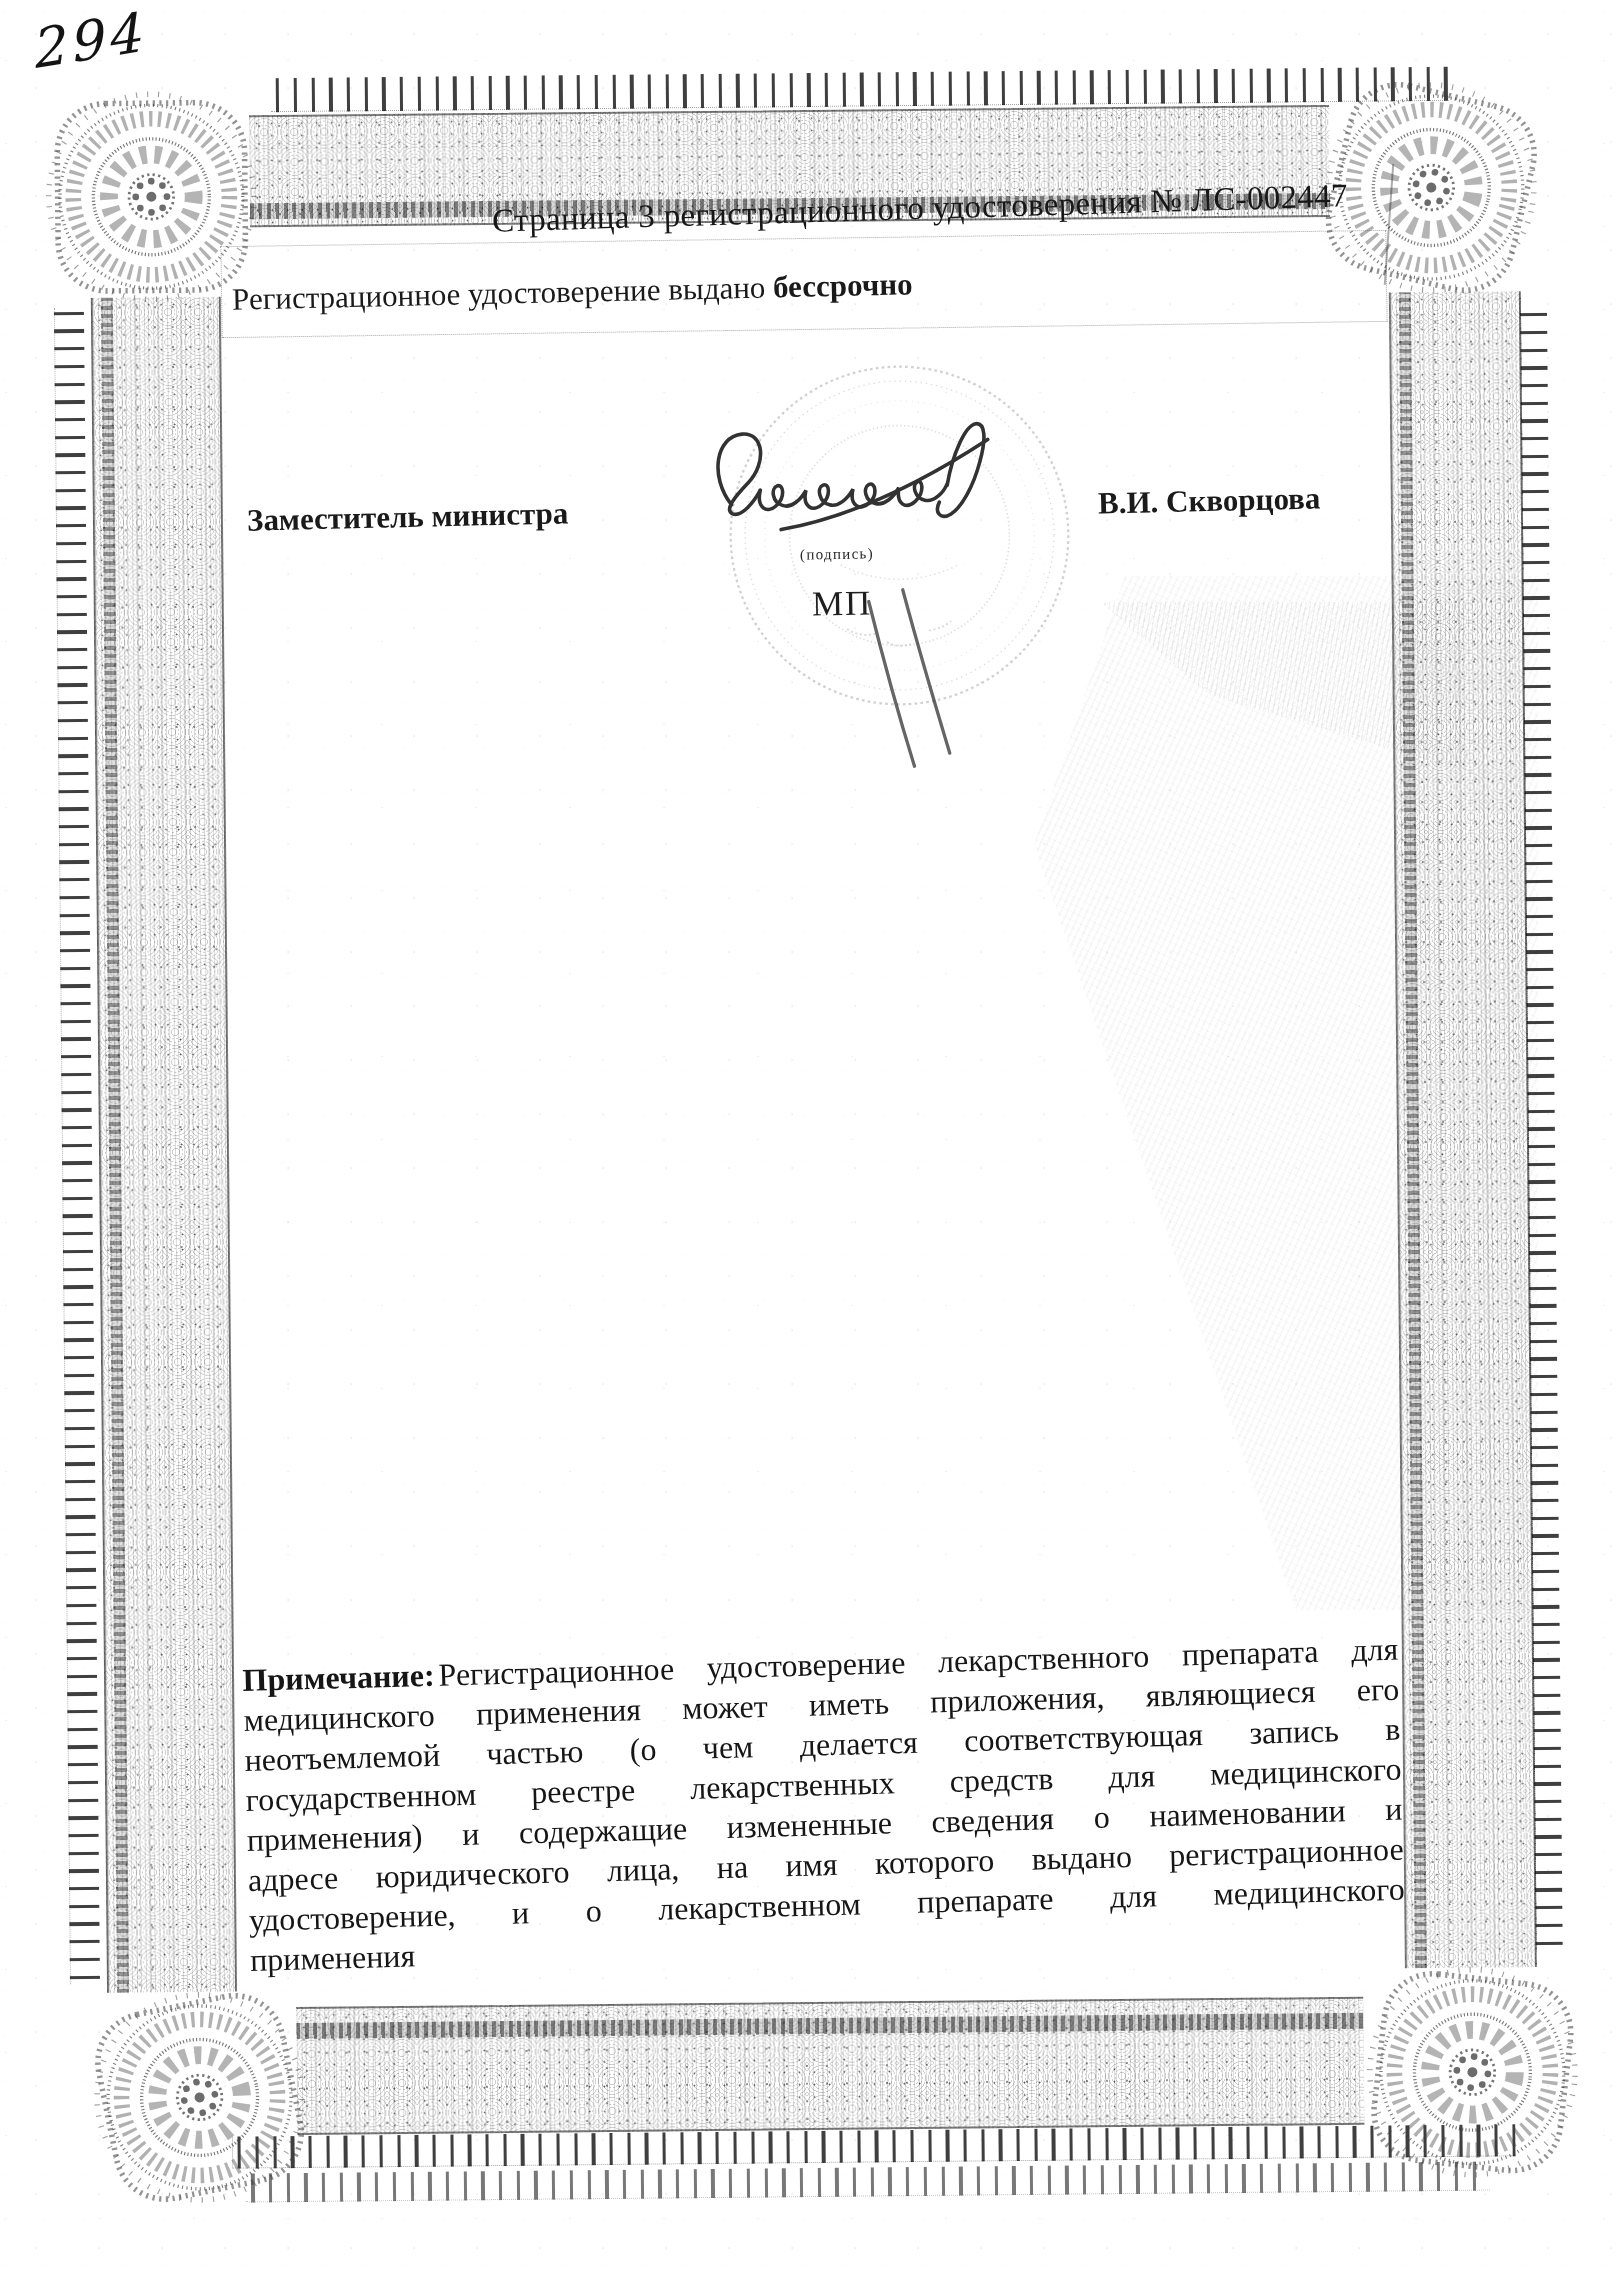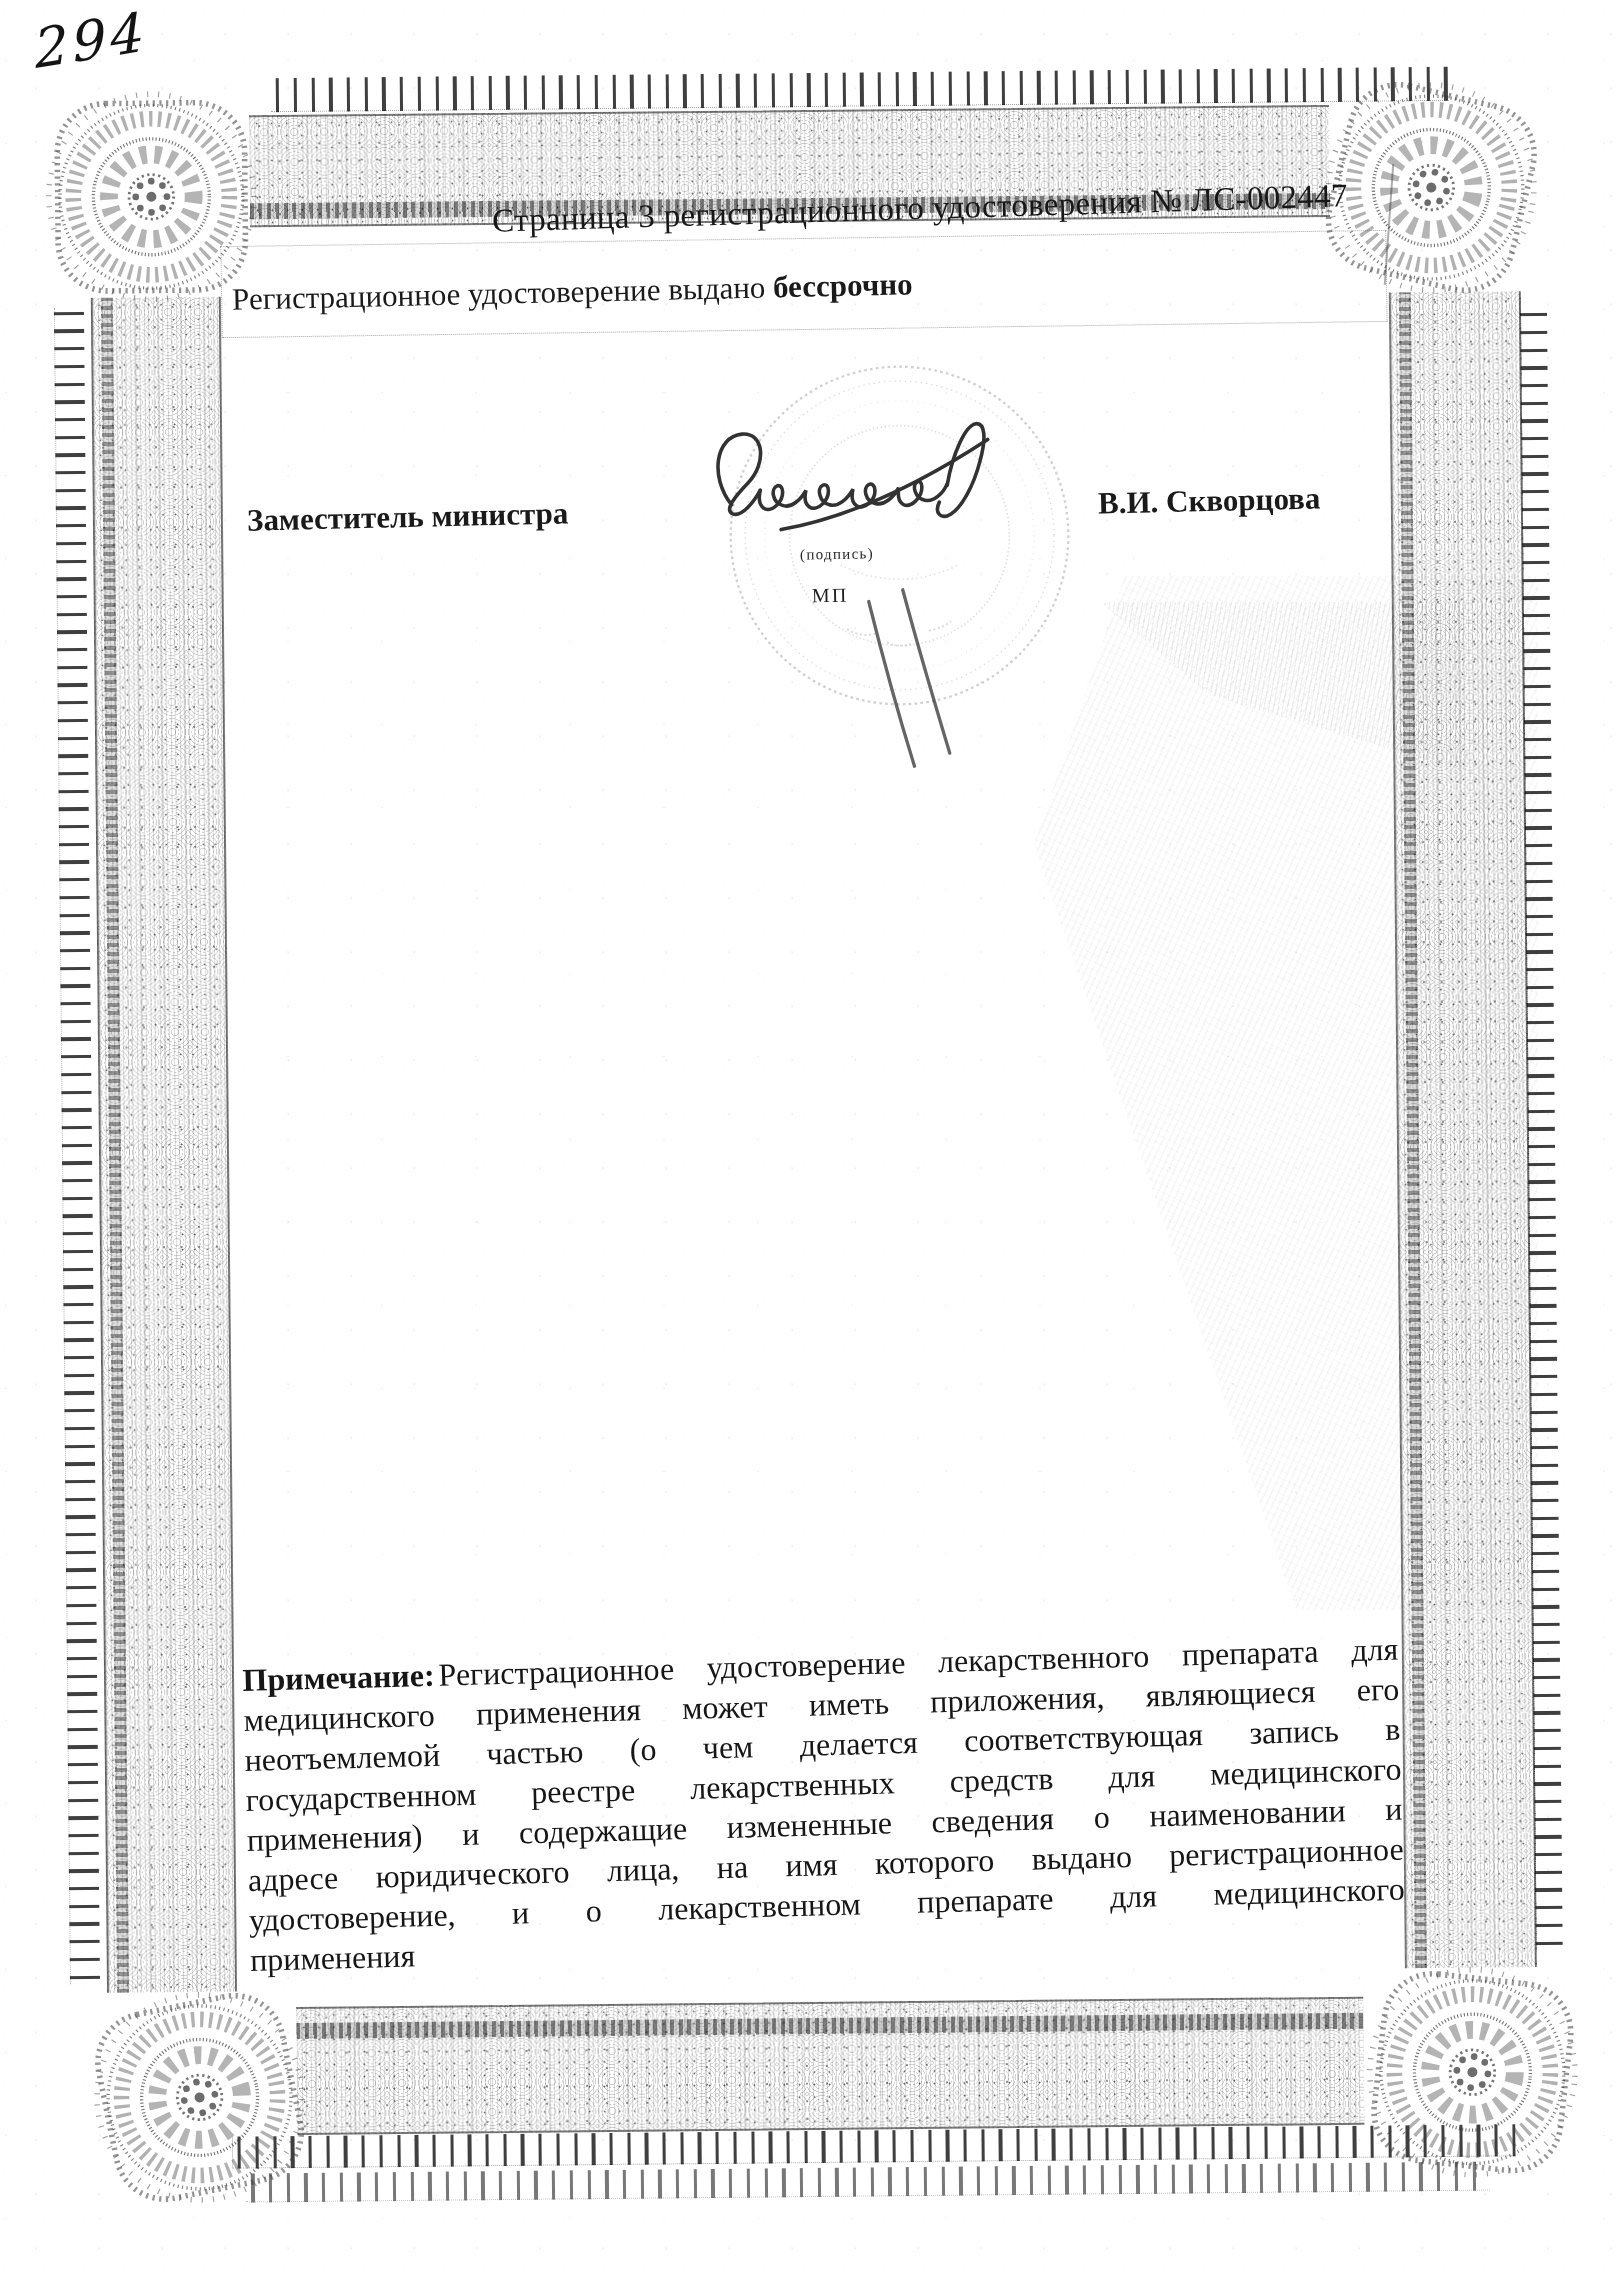--- a/index.html
+++ b/index.html
@@ -77,21 +77,21 @@
     transform:rotate(-1.7deg);color:#171717;
   }
   .validity-box{
     position:absolute;left:221px;top:238px;width:1164px;height:90px;
     border:1.3px dotted rgba(60,60,60,.45);transform:rotate(-.8deg);
   }
   .validity{left:232px;top:274px;font-size:31px;transform:rotate(-1.3deg);}
   .sig-title{left:247px;top:499px;font-size:31px;font-weight:bold;transform:rotate(-1.3deg);}
   .sig-name{left:1098px;top:483px;font-size:31px;font-weight:bold;transform:rotate(-1.3deg);}
   .sig-caption{left:800px;top:546px;font-size:15px;letter-spacing:1.3px;color:#2a2a2a;transform:rotate(-1deg);}
-  .seal-abbr{left:812px;top:584px;font-size:20px;color:#1f1f1f;transform:rotate(-1deg);letter-spacing:2px;}
+  .seal-abbr{left:812px;top:584px;font-size:35px;color:#1f1f1f;transform:rotate(-1deg);letter-spacing:2px;}
   .signature-svg{position:absolute;left:704px;top:405px;}
   .stamp-svg{position:absolute;left:713px;top:349px;filter:blur(0.7px);opacity:.5;}
   .note{
     position:absolute;left:242px;top:1660px;width:1156px;
     font-size:32px;line-height:40px;text-align:justify;word-spacing:17px;
     transform:rotate(-1.55deg);transform-origin:left top;color:#161616;white-space:normal;
   }
   .note b{font-weight:bold;margin-right:3.9px;}
 </style>
 </head>

